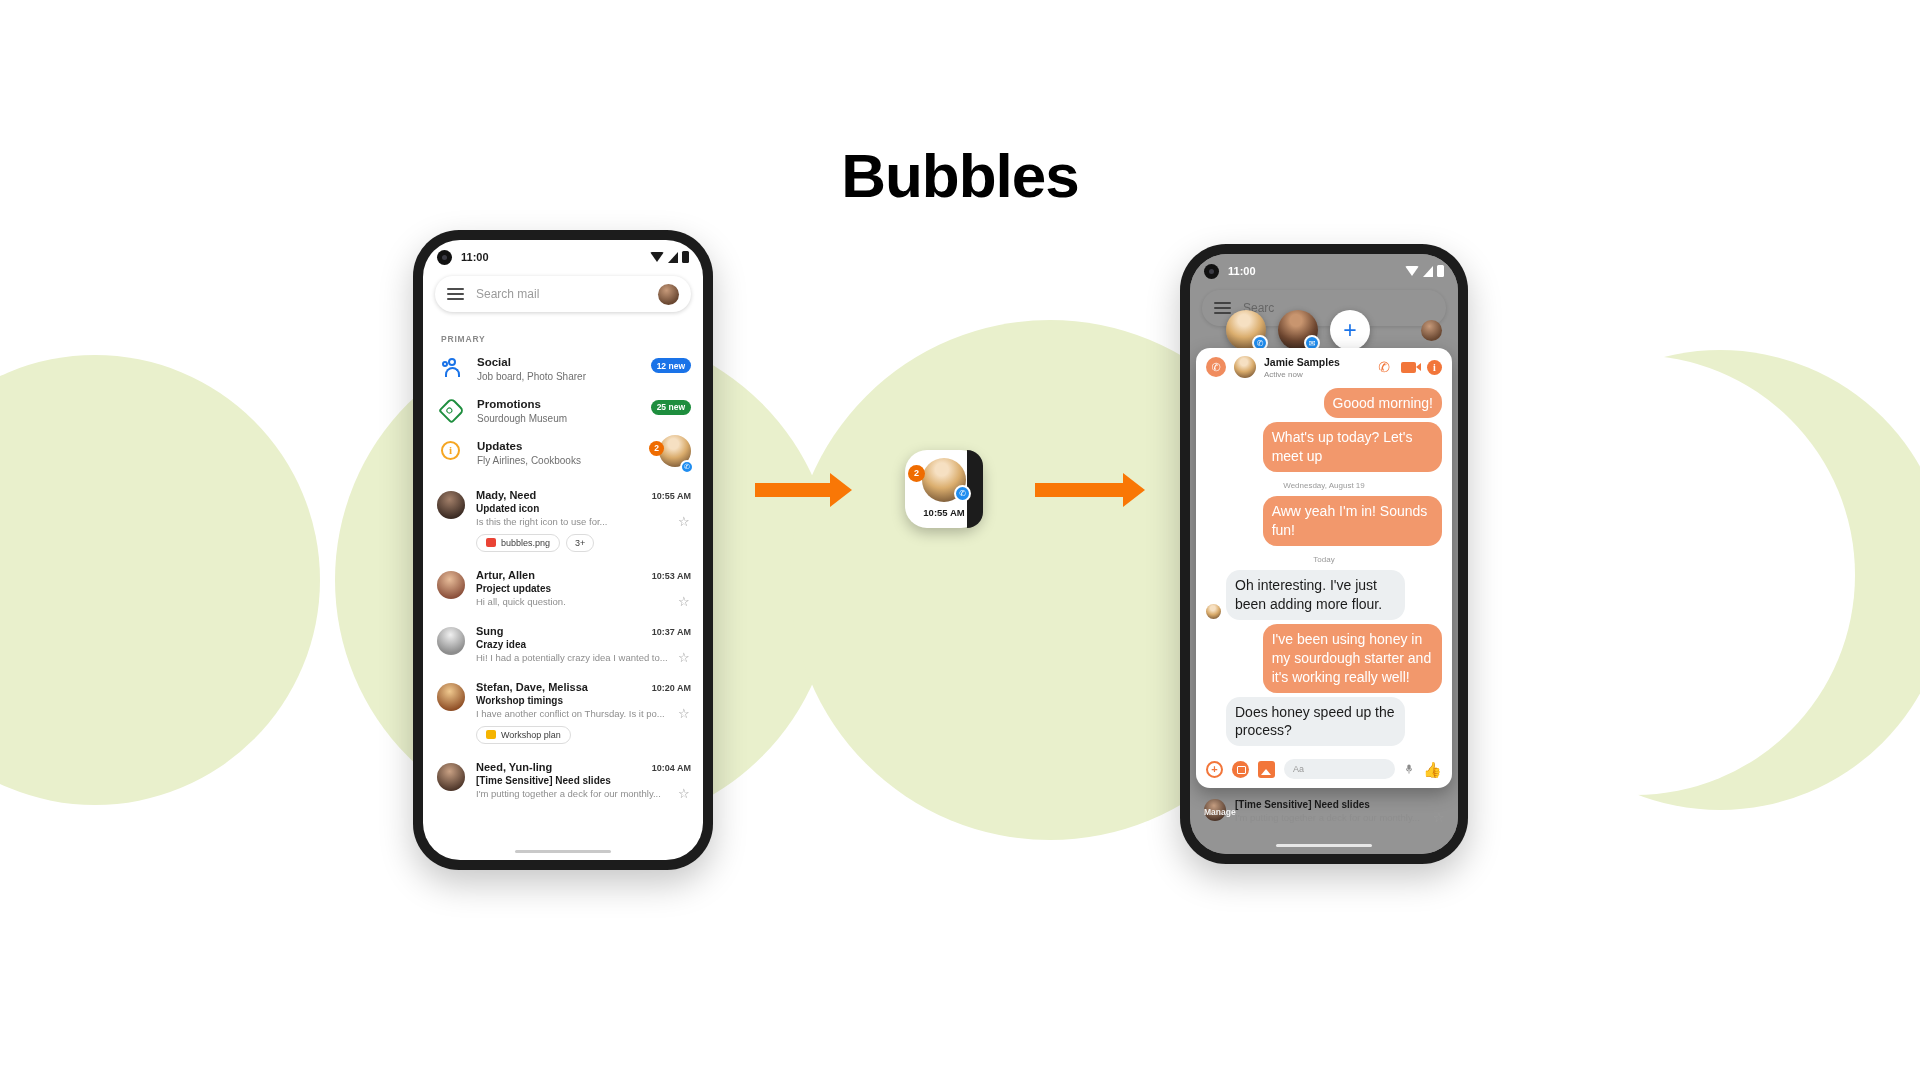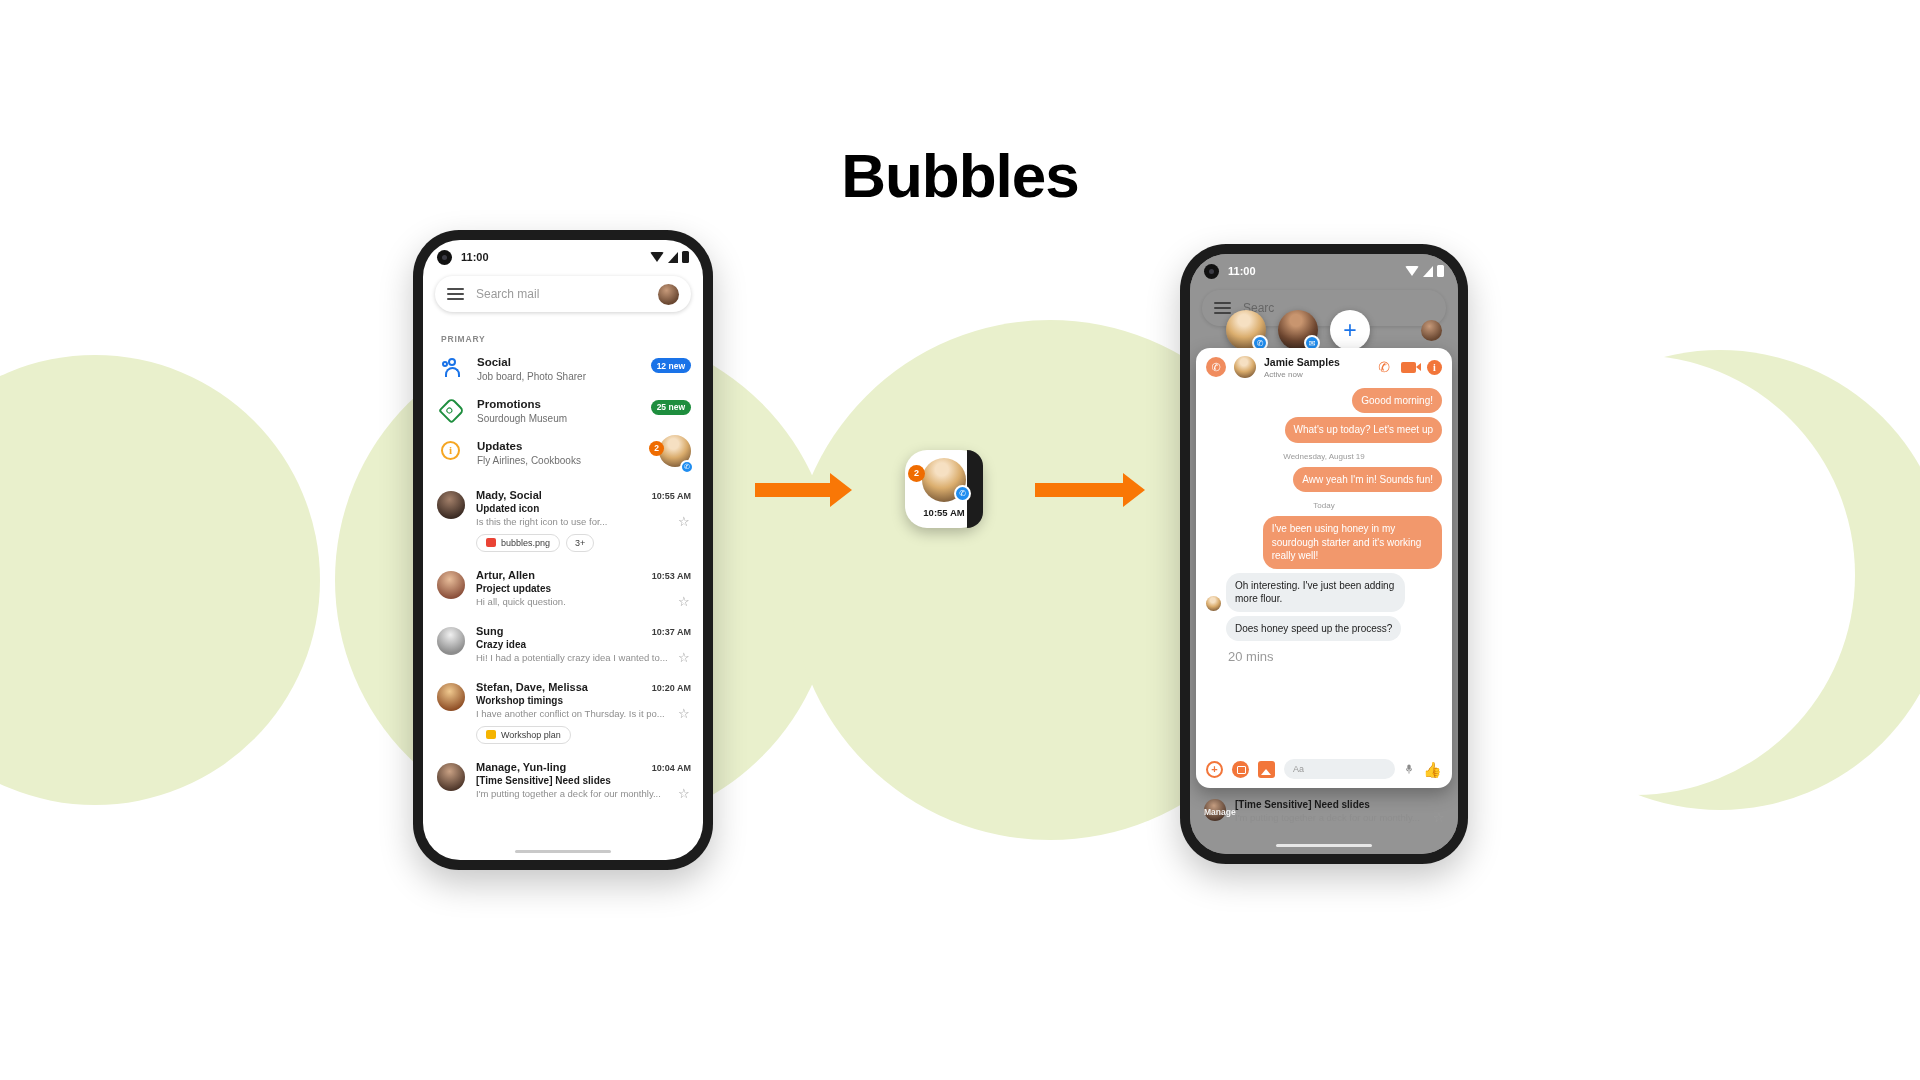--- a/index.html
+++ b/index.html
@@ -170,21 +170,21 @@
            font-size:10px; font-weight:700; display:flex; align-items:center; justify-content:center;
            font-family:"Liberation Serif", serif; }
 
   .msgs { flex:1; overflow:hidden; padding: 2px 10px 4px; }
   .daysep { text-align:center; font-size: 8px; color:#9a9a9a; margin: 9px 0 6px; }
   .mline { display:flex; margin-bottom: 4px; align-items:flex-end; gap:5px; }
   .mline.out { justify-content:flex-end; }
   .mav { width: 15px; height: 15px; border-radius:50%; flex:none; margin-bottom:1px;
          background: radial-gradient(circle at 45% 28%, #f6e0c2 18%, #d9ab6b 48%, #7a5836 85%); }
   .mav.spacer { background: none; }
-  .mbub { max-width: 76%; padding: 6px 9px; border-radius: 14px; font-size: 10px; line-height: 1.35; }
+  .mbub { max-width: 76%; padding: 6px 9px; border-radius: 14px; font-size: 14px; line-height: 1.35; }
   .mbub.out { background:#f2986c; color:#fff; }
   .mbub.in  { background:#eceff1; color:#1b1b1b; }
   .mstamp { font-size: 13px; color:#9a9a9a; padding: 4px 0 0 22px; }
 
   .composer { flex:none; display:flex; align-items:center; gap:9px; padding: 7px 10px 9px; }
   .cmp-ic { width: 17px; height: 17px; flex:none; color:#f2763a; }
   .cmp-plus { border-radius:50%; border: 2px solid #f2763a; display:flex; align-items:center;
               justify-content:center; font-size:11px; font-weight:700; line-height:1; }
   .cmp-cam { border-radius:50%; background:#f2763a; position:relative; }
   .cmp-cam::after { content:""; position:absolute; left:5px; top:5.5px; width:7px; height:6px;
@@ -310,21 +310,21 @@
           <div class="upd-num">2</div>
           <div class="upd-av"></div>
           <div class="upd-msgr">✆</div>
         </div>
       </div>
 
       <div class="mail-row">
         <div class="m-av" style="background:radial-gradient(circle at 45% 30%,#a3806a,#3a2a22 75%)"></div>
         <div class="m-body">
           <div class="m-top">
-            <div class="m-from">Mady, Social</div>
+            <div class="m-from">Mady, Need</div>
             <div class="m-time">10:55 AM</div>
           </div>
           <div class="m-subj">Updated icon</div>
           <div class="m-snip-wrap">
             <div class="m-snip">Is this the right icon to use for...</div>
             <div class="star">☆</div>
           </div>
           <div class="chips">
             <div class="chip">
               <span class="chip-sq red"></span>
@@ -383,21 +383,21 @@
               <span>Workshop plan</span>
             </div>
           </div>
         </div>
       </div>
 
       <div class="mail-row">
         <div class="m-av" style="background:radial-gradient(circle at 45% 30%,#c9a184,#4a3327 78%)"></div>
         <div class="m-body">
           <div class="m-top">
-            <div class="m-from">Manage, Yun-ling</div>
+            <div class="m-from">Need, Yun-ling</div>
             <div class="m-time">10:04 AM</div>
           </div>
           <div class="m-subj">[Time Sensitive] Need slides</div>
           <div class="m-snip-wrap">
             <div class="m-snip">I'm putting together a deck for our monthly...</div>
             <div class="star">☆</div>
           </div>
         </div>
       </div>
 
@@ -491,26 +491,26 @@
             <div class="mbub out">Goood morning!</div>
           </div>
           <div class="mline out">
             <div class="mbub out">What's up today? Let's meet up</div>
           </div>
           <div class="daysep">Wednesday, August 19</div>
           <div class="mline out">
             <div class="mbub out">Aww yeah I'm in! Sounds fun!</div>
           </div>
           <div class="daysep">Today</div>
-          <div class="mline out">
-            <div class="mbub out">I've been using honey in my sourdough starter and it's working really well!</div>
-          </div>
           <div class="mline">
             <div class="mav"></div>
             <div class="mbub in">Oh interesting. I've just been adding more flour.</div>
+          </div>
+          <div class="mline out">
+            <div class="mbub out">I've been using honey in my sourdough starter and it's working really well!</div>
           </div>
           <div class="mline">
             <div class="mav spacer"></div>
             <div class="mbub in">Does honey speed up the process?</div>
           </div>
           <div class="mstamp">20 mins</div>
         </div>
 
         <div class="composer">
           <div class="cmp-ic cmp-plus">+</div>

